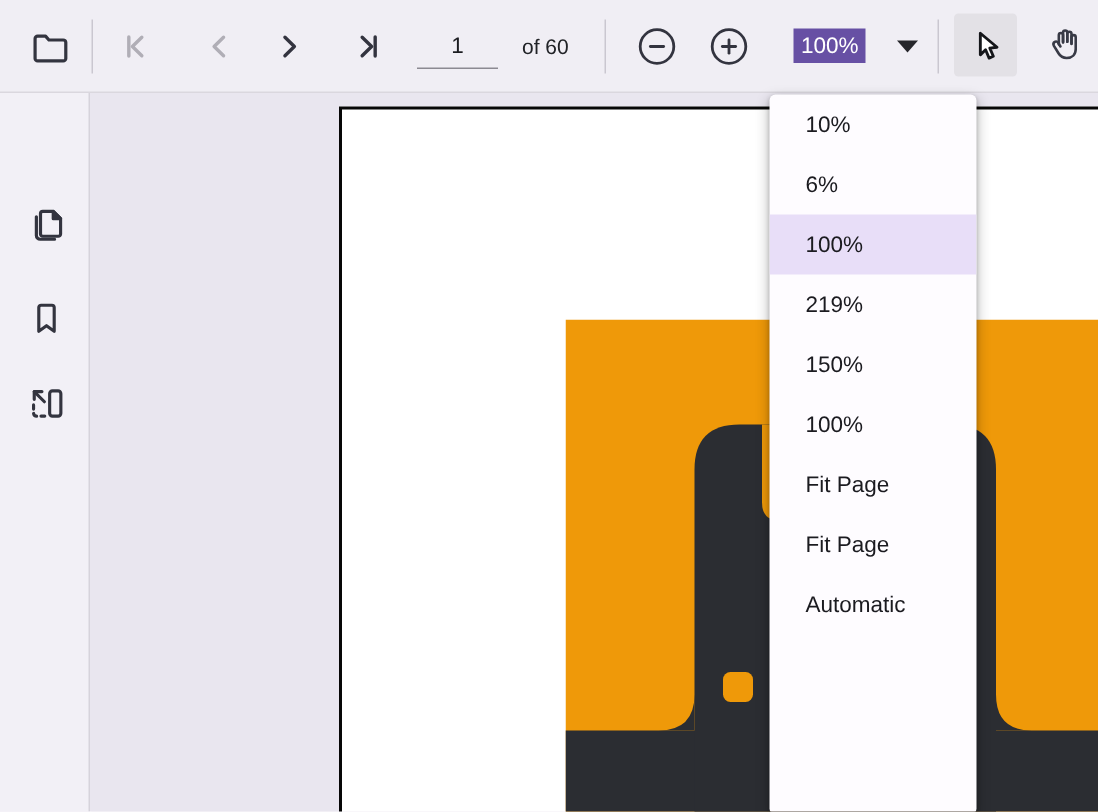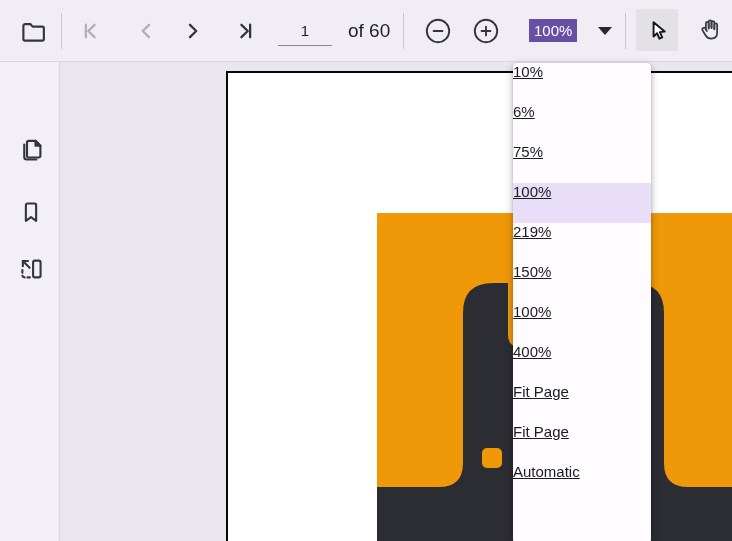--- a/index.html
+++ b/index.html
@@ -24,21 +24,21 @@
   .toolbar{position:absolute;left:0;top:0;width:732px;height:62px;
     background:var(--toolbar-bg);border-bottom:1px solid #dad7de;z-index:5;}
   .tbtn{position:absolute;display:flex;align-items:center;justify-content:center;
     background:transparent;border:none;cursor:pointer;color:var(--icon);padding:0;}
   .tbtn[disabled]{color:var(--icon-disabled);cursor:default;}
   .vdiv{position:absolute;top:13px;width:1px;height:36px;background:var(--divider);}
   .page-input{position:absolute;left:278px;top:16px;width:54px;height:30px;
     background:transparent;border:none;border-bottom:1.5px solid #8c8a92;
     text-align:center;font-size:15px;color:#1b1c20;font-family:"Liberation Sans",sans-serif;}
   .of-label{position:absolute;left:348px;top:0;height:62px;display:flex;align-items:center;
-    font-size:19px;color:#212327;}
+    font-size:14px;color:#212327;}
   .zoom-field{position:absolute;left:529px;top:16px;height:28px;display:flex;align-items:center;
     cursor:text;}
   .zoom-field .sel{background:var(--accent);color:#fff;font-size:15px;padding:3px 5px;}
   .caret-btn{position:absolute;left:590px;top:15px;width:30px;height:32px;}
   .caret-down{width:0;height:0;border-left:7px solid transparent;border-right:7px solid transparent;
     border-top:8px solid #26262b;}
   .toolbtn{position:absolute;top:9px;width:42px;height:42px;border-radius:3px;}
   .toolbtn.active{background:#e3e1e6;}
 
   
@@ -50,22 +50,22 @@
   
   .viewer{position:absolute;left:61px;top:62px;width:671px;height:479px;background:var(--viewer-bg);}
   .page{position:absolute;left:165px;top:9px;width:600px;height:600px;
     background:#fff;border:2px solid #070707;}
   .illustration{position:absolute;left:149px;top:140px;width:362px;height:335px;}
 
   
   .menu{position:absolute;left:513px;top:63px;width:138px;height:480px;background:#fefcff;
     border-radius:4px;box-shadow:0 3px 9px rgba(0,0,0,.28),0 1px 3px rgba(0,0,0,.18);
     z-index:10;overflow:hidden;}
-  .menu-item{height:40px;display:flex;
-    font-size:15px;color:var(--menu-text);cursor:pointer;text-decoration:underline;}
+  .menu-item{height:40px;display:flex;align-items:center;padding-left:24px;
+    font-size:15px;color:var(--menu-text);cursor:pointer;}
   .menu-item.selected{background:var(--menu-highlight);}
 
   svg{display:block;}
 </style>
 </head>
 <body>
 
 <div class="app">
 
   <div class="toolbar">
@@ -198,39 +198,33 @@
     </div>
   </div>
 
   <div class="menu">
       <div class="menu-item">
     <span>10%</span>
   </div>
       <div class="menu-item">
     <span>6%</span>
   </div>
-      <div class="menu-item">
-    <span>75%</span>
-  </div>
       <div class="menu-item selected">
     <span>100%</span>
   </div>
       <div class="menu-item">
     <span>219%</span>
   </div>
       <div class="menu-item">
     <span>150%</span>
   </div>
       <div class="menu-item">
     <span>100%</span>
   </div>
       <div class="menu-item">
-    <span>400%</span>
-  </div>
-      <div class="menu-item">
     <span>Fit Page</span>
   </div>
       <div class="menu-item">
     <span>Fit Page</span>
   </div>
       <div class="menu-item">
     <span>Automatic</span>
   </div>
     </div>
 

